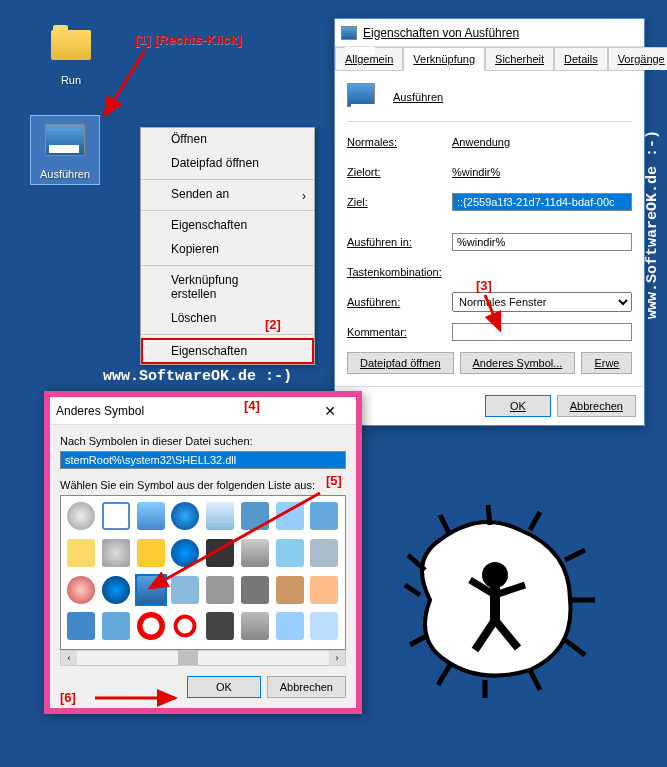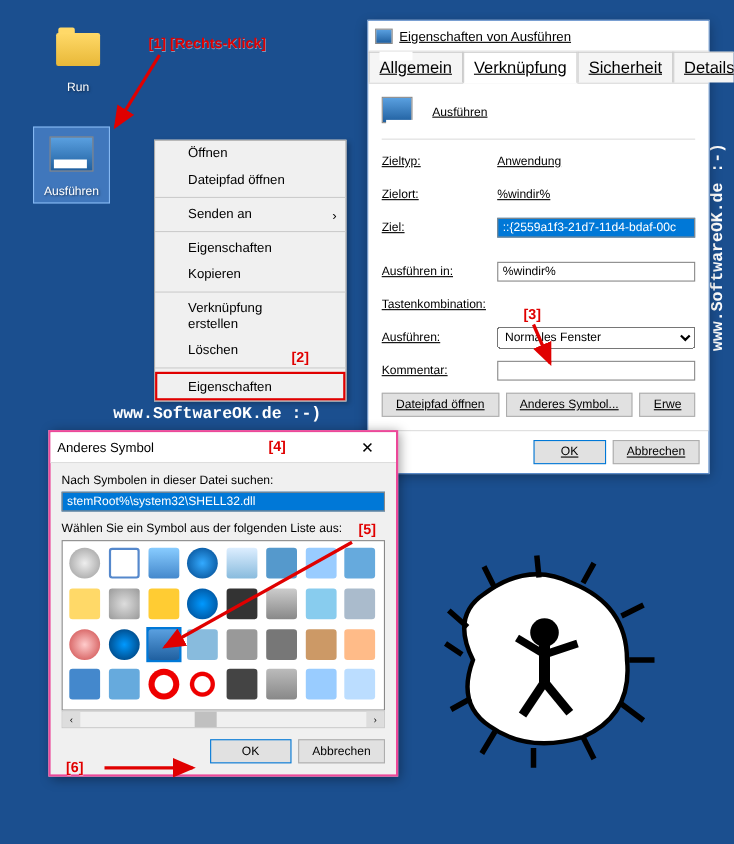--- a/index.html
+++ b/index.html
@@ -24,40 +24,40 @@
     .context-menu .item { padding: 4px 28px 6px 30px; cursor: default; position: relative; }
     .context-menu .sep { border-top: 1px solid #ccc; margin: 3px 0; }
     .context-menu .item .arrow { position: absolute; right: 8px; top: 6px; }
     .context-menu .item.highlighted { border: 2px solid #e00000; padding: 4px 26px 4px 28px; }
     
     
     .window { position: absolute; background: white; border: 1px solid #5a8ac8; box-shadow: 0 3px 10px rgba(0,0,0,0.3); }
     .titlebar { background: white; height: 28px; display: flex; align-items: center; padding: 0 6px; border-bottom: 1px solid #ddd; font-size: 12px; }
     .titlebar .close { margin-left: auto; width: 40px; text-align: center; font-size: 14px; cursor: default; }
     
-    .tabs { display: flex; background: white; font-size: 15px; }
+    .tabs { display: flex; background: white; font-size: 11px; }
     .tab { padding: 5px 9px; border: 1px solid #ccc; border-bottom: none; background: #f5f5f5; cursor: default; }
     .tab.active { background: white; border-bottom: 1px solid white; margin-bottom: -1px; }
     
     .panel { padding: 12px; font-size: 11px; background: white; border-top: 1px solid #ccc; }
     .row { display: flex; align-items: center; margin-bottom: 10px; min-height: 20px; }
     .row .label { width: 105px; }
     .row .value { flex: 1; }
     .row input { width: 100%; padding: 2px 4px; font-size: 11px; border: 1px solid #888; }
     .row input.selected { background: #0078d7; color: white; }
     .row select { width: 100%; padding: 2px; font-size: 11px; }
     
     .button-row { display: flex; gap: 6px; margin-top: 8px; }
     .btn { padding: 4px 12px; font-size: 11px; background: #e1e1e1; border: 1px solid #adadad; cursor: default; white-space: nowrap; }
     .btn.primary { border: 1px solid #0078d7; }
     
     .bottom-buttons { display: flex; justify-content: flex-end; gap: 6px; padding: 8px; border-top: 1px solid #ddd; }
     
     
-    .icon-dialog { position: absolute; background: #f0f0f0; border: 2px solid #ec4899; box-shadow: 2px 2px 10px rgba(0,0,0,0.4); width: 318px; }
+    .icon-dialog { position: absolute; background: #f0f0f0; border: 6px solid #ec4899; box-shadow: 2px 2px 10px rgba(0,0,0,0.4); width: 318px; }
     .icon-dialog .titlebar { background: white; }
     .icon-dialog .body { padding: 10px; font-size: 11px; }
     .icon-dialog .search-row { display: flex; gap: 4px; margin: 4px 0 10px; }
     .icon-dialog .search-row input { flex: 1; padding: 2px 4px; background: #0078d7; color: white; border: 1px solid #888; font-size: 11px; }
     
     .icon-grid { background: white; border: 1px solid #888; height: 155px; padding: 4px; display: grid; grid-template-columns: repeat(8, 1fr); gap: 2px; overflow: hidden; }
     .icon-cell { width: 32px; height: 32px; display: flex; align-items: center; justify-content: center; cursor: default; }
     .icon-cell.sel { background: #0078d7; }
     .icon-cell .fake-icon { width: 28px; height: 28px; border-radius: 3px; }
     
@@ -138,21 +138,21 @@
   </div>
   <div class="panel">
     <div class="row">
       <div style="width:32px;height:28px;">
           <div class="run-icon" style="width:28px;height:24px;"></div>
         </div>
       <span style="margin-left:14px;">Ausführen</span>
     </div>
     <div style="border-top:1px solid #ddd;margin:6px 0 10px;"></div>
     <div class="row">
-        <div class="label">Zieltyp:</div>
+        <div class="label">Normales:</div>
         <div class="value">Anwendung</div>
       </div>
     <div class="row">
         <div class="label">Zielort:</div>
         <div class="value">%windir%</div>
       </div>
     <div class="row">
         <div class="label">Ziel:</div>
         <div class="value"><input class="selected" value="::{2559a1f3-21d7-11d4-bdaf-00c" style=""></div>
       </div>

